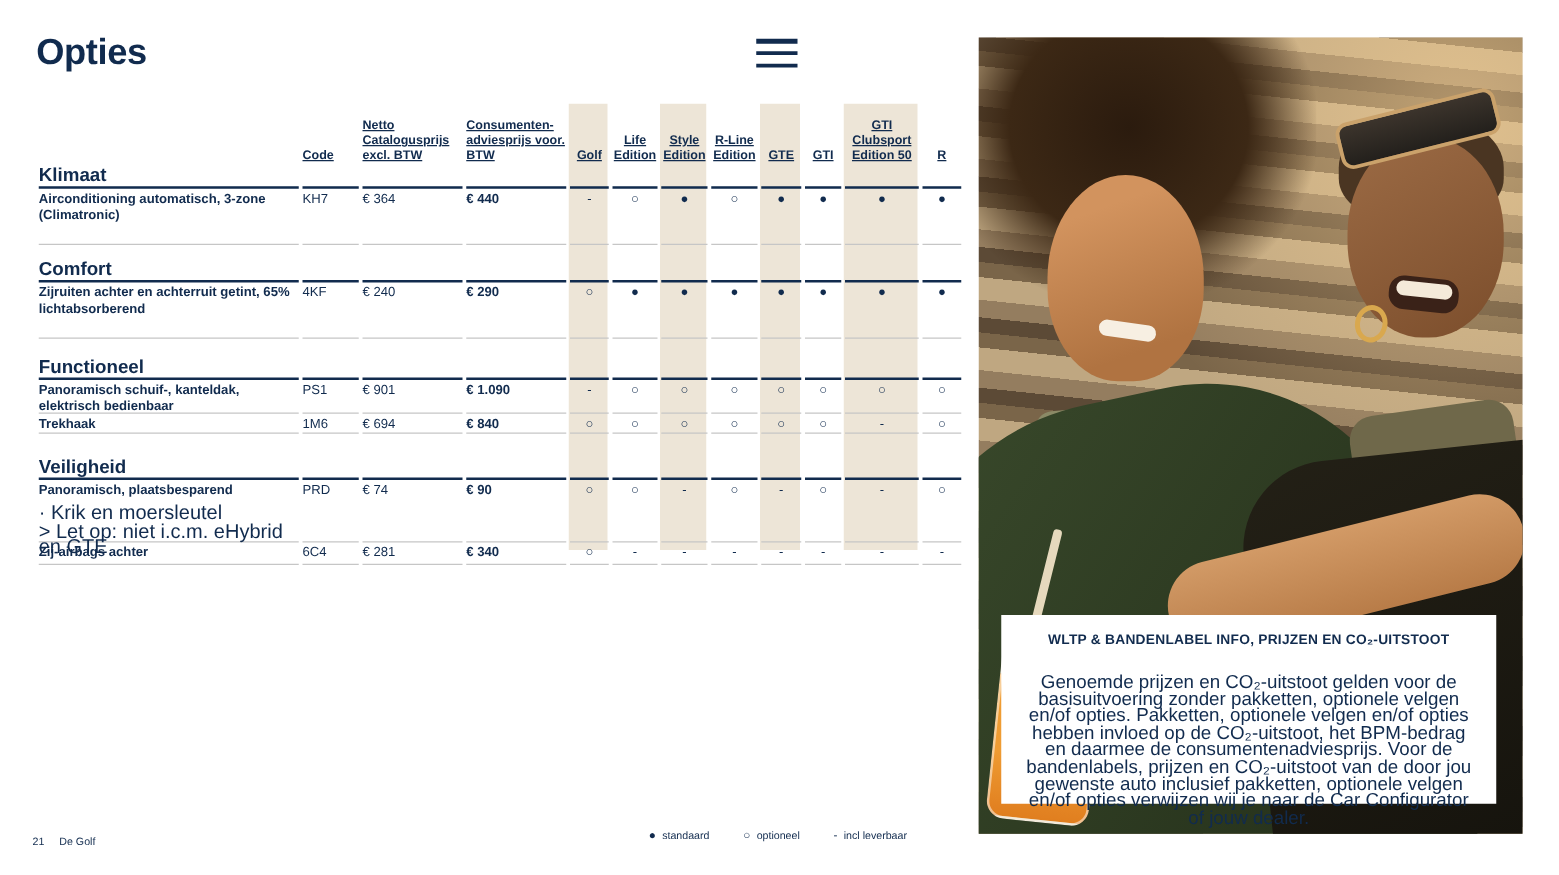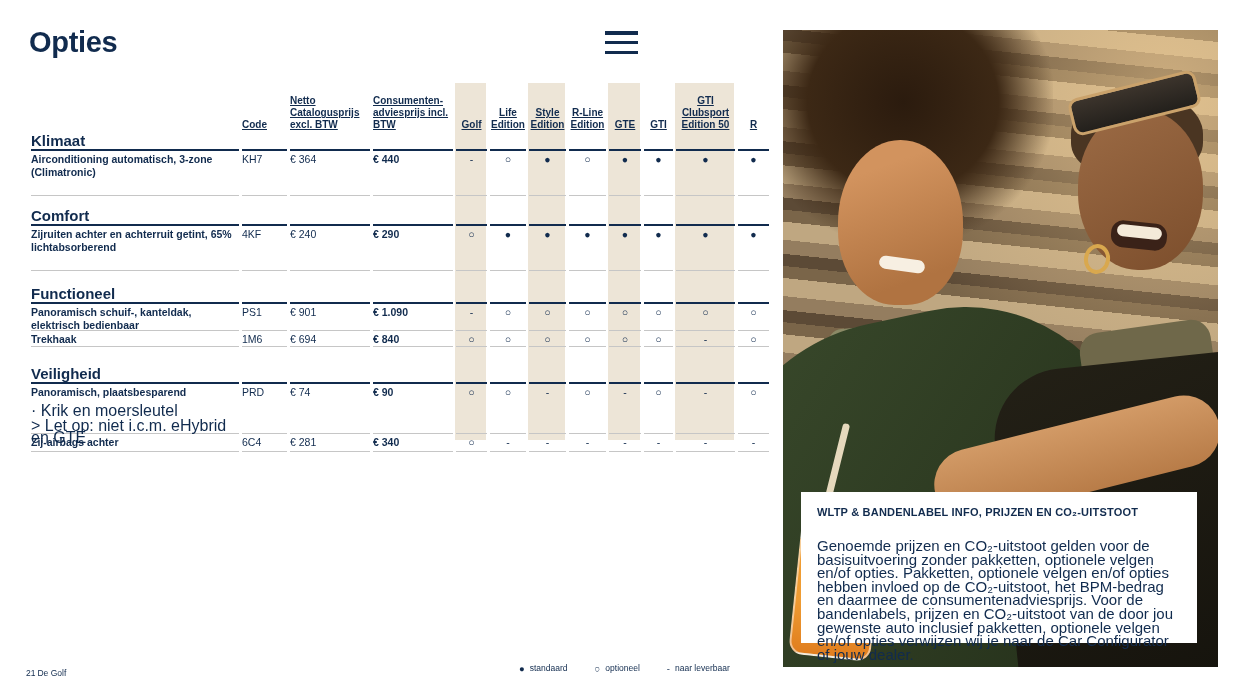--- a/index.html
+++ b/index.html
@@ -66,29 +66,29 @@
   .p-face-w{left:295px;top:80px;width:125px;height:160px;border-radius:48%;
     background:linear-gradient(150deg,#9c6b45,#7c4e2c);}
   .p-glasses{left:286px;top:54px;width:125px;height:32px;border:3px solid #caa26b;border-radius:10px;
     background:linear-gradient(#3c342c,#23201c);transform:rotate(-14deg);}
   .p-mouth-w{left:328px;top:192px;width:56px;height:27px;background:#3a2218;border-radius:12px;transform:rotate(6deg);}
   .p-teeth-w{left:334px;top:196px;width:45px;height:12px;background:#f4ead9;border-radius:6px;transform:rotate(6deg);}
   .p-earring{left:301px;top:214px;width:18px;height:22px;border:4px solid #d9a84e;border-radius:50%;transform:rotate(10deg);}
 
   
   .infobox{position:absolute;left:801px;top:492px;width:396px;height:151px;box-sizing:border-box;
-    background:var(--white,#fff);padding:14px 16px;}
+    background:var(--white,#fff);padding:14px 16px;text-align:center;}
   .ib-title{font-size:11px;font-weight:700;letter-spacing:.2px;}
   .ib-body{margin-top:21px;font-size:15px;line-height:13.6px;}
 
   
   .legend{position:absolute;left:519px;top:663px;display:flex;gap:27px;font-size:8.5px;align-items:center;}
   .legend .li{display:flex;align-items:center;gap:5px;}
   .legend .sym{font-size:9.5px;line-height:9px;}
-  .footer{position:absolute;left:26px;top:668px;font-size:8.5px;display:flex;gap:2px;}
+  .footer{position:absolute;left:26px;top:668px;font-size:8.5px;display:flex;gap:12px;}
 </style>
 </head>
 <body>
 
 <div class="canvas">
 
   <h1 class="title">Opties</h1>
 
   <div class="menu-btn">
     <span style="display:contents">
@@ -101,21 +101,21 @@
     <div class="stripe st-style"></div>
     <div class="stripe st-gte"></div>
     <div class="stripe st-club"></div>
 
     <div class="tg">
 
       <div class="row-head h52">
         <div class="c"></div>
         <div class="c">Code</div>
         <div class="c">Netto Catalogusprijs excl. BTW</div>
-        <div class="c">Consumenten-adviesprijs incl. BTW</div>
+        <div class="c">Consumenten-adviesprijs voor. BTW</div>
         <div class="c ctr">Golf</div>
         <div class="c ctr">Life Edition</div>
         <div class="c ctr">Style Edition</div>
         <div class="c ctr">R-Line Edition</div>
         <div class="c ctr">GTE</div>
         <div class="c ctr">GTI</div>
         <div class="c ctr">GTI Clubsport Edition 50</div>
         <div class="c ctr">R</div>
       </div>
 
@@ -265,21 +265,21 @@
     <span class="li">
       <span class="sym">●</span>
       <span>standaard</span>
     </span>
     <span class="li">
       <span class="sym">○</span>
       <span>optioneel</span>
     </span>
     <span class="li">
       <span class="sym">-</span>
-      <span>naar leverbaar</span>
+      <span>incl leverbaar</span>
     </span>
   </div>
 
   <div class="footer">
     <span>21</span>
     <span>De Golf</span>
   </div>
 
 </div>
 

